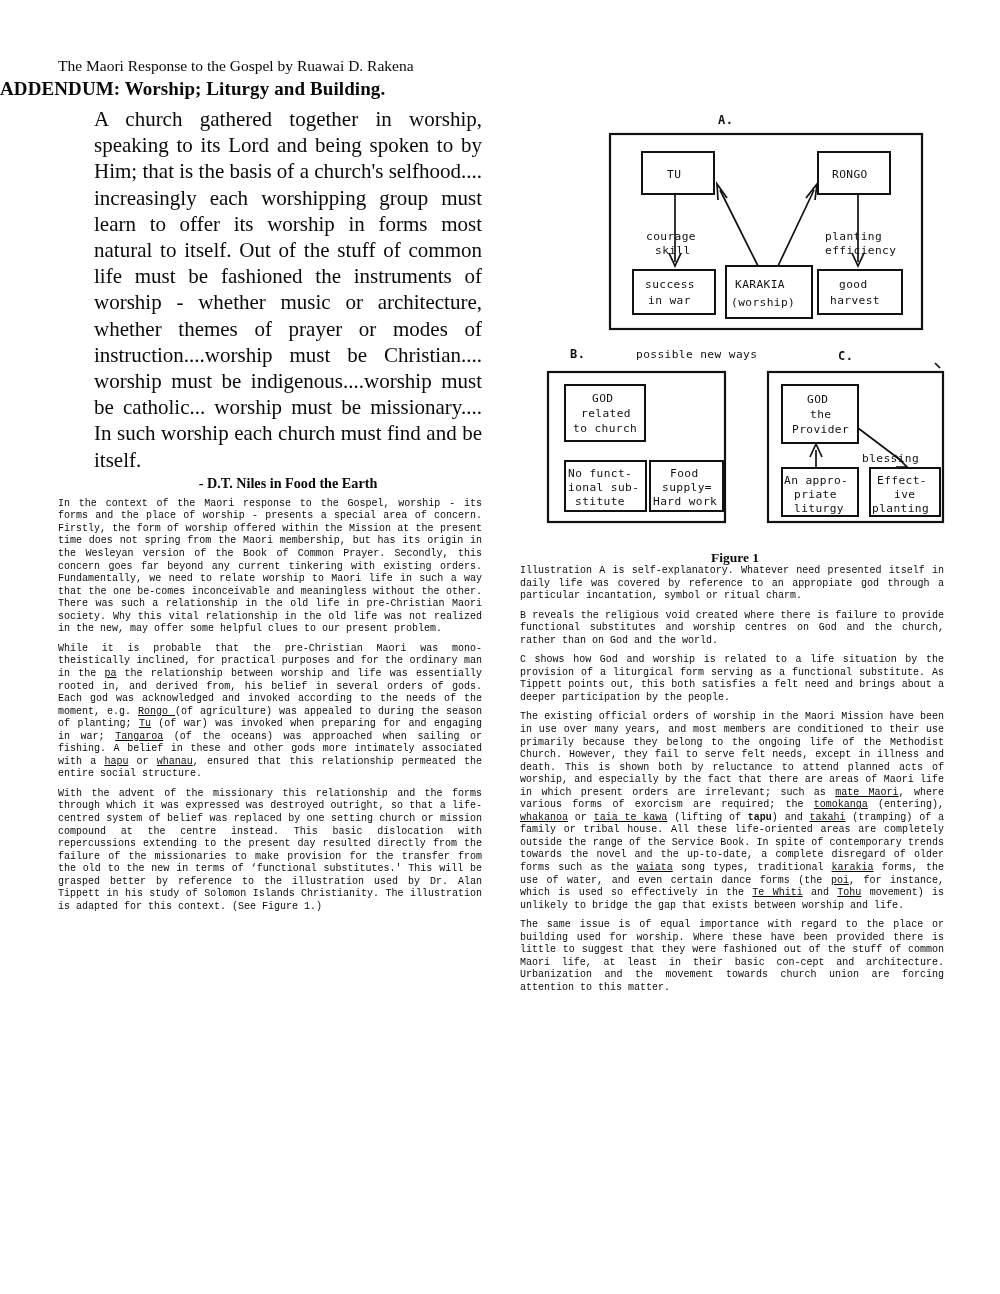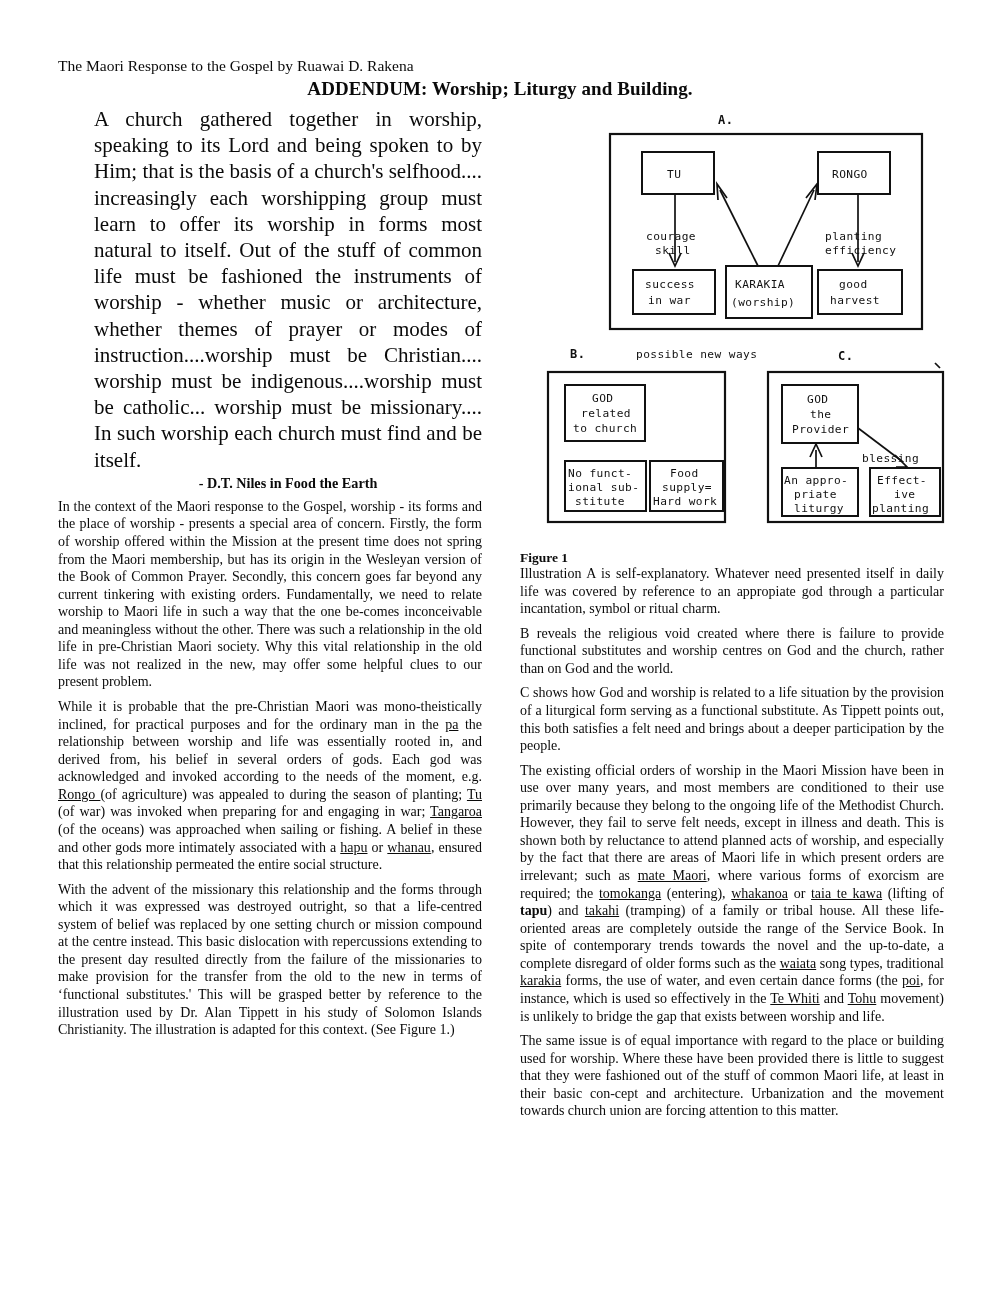--- a/index.html
+++ b/index.html
@@ -31,21 +31,20 @@
     top: 57px;
     font-size: 15.5px;
     line-height: 1.2;
     white-space: nowrap;
   }
   .addendum-title {
     position: absolute;
     left: 0;
     top: 78px;
     width: 1000px;
-    text-align: center;
     font-size: 19px;
     font-weight: bold;
     letter-spacing: 0.1px;
   }
 
   
   .col-left {
     position: absolute;
     left: 58px;
     top: 106px;
@@ -53,25 +52,26 @@
   }
   .col-right {
     position: absolute;
     left: 520px;
     top: 106px;
     width: 424px;
   }
 
   p.body {
     margin: 0 0 7px 0;
-    font-size: 14px;
+    font-size: 10px;
     line-height: 1.255;
     text-align: justify;
     text-justify: inter-word;
     hyphens: none;
+    font-family: Liberation Mono, monospace;
   }
 
   .quote-block {
     margin: 0 0 2px 0;
     padding-left: 36px;
   }
   .quote-block p {
     margin: 0;
     font-size: 21px;
     line-height: 1.248;
@@ -94,20 +94,21 @@
     left: 520px;
     top: 110px;
     width: 430px;
     height: 455px;
   }
   .fig-caption {
     position: absolute;
     left: 0;
     top: 440px;
     width: 430px;
+    text-align: center;
     font-size: 13.5px;
     font-weight: bold;
   }
   svg.diagram { display: block; }
   .mono {
     font-family: "DejaVu Sans Mono", "Liberation Mono", monospace;
     font-size: 11.2px;
     fill: #111;
     letter-spacing: 0.4px;
   }

